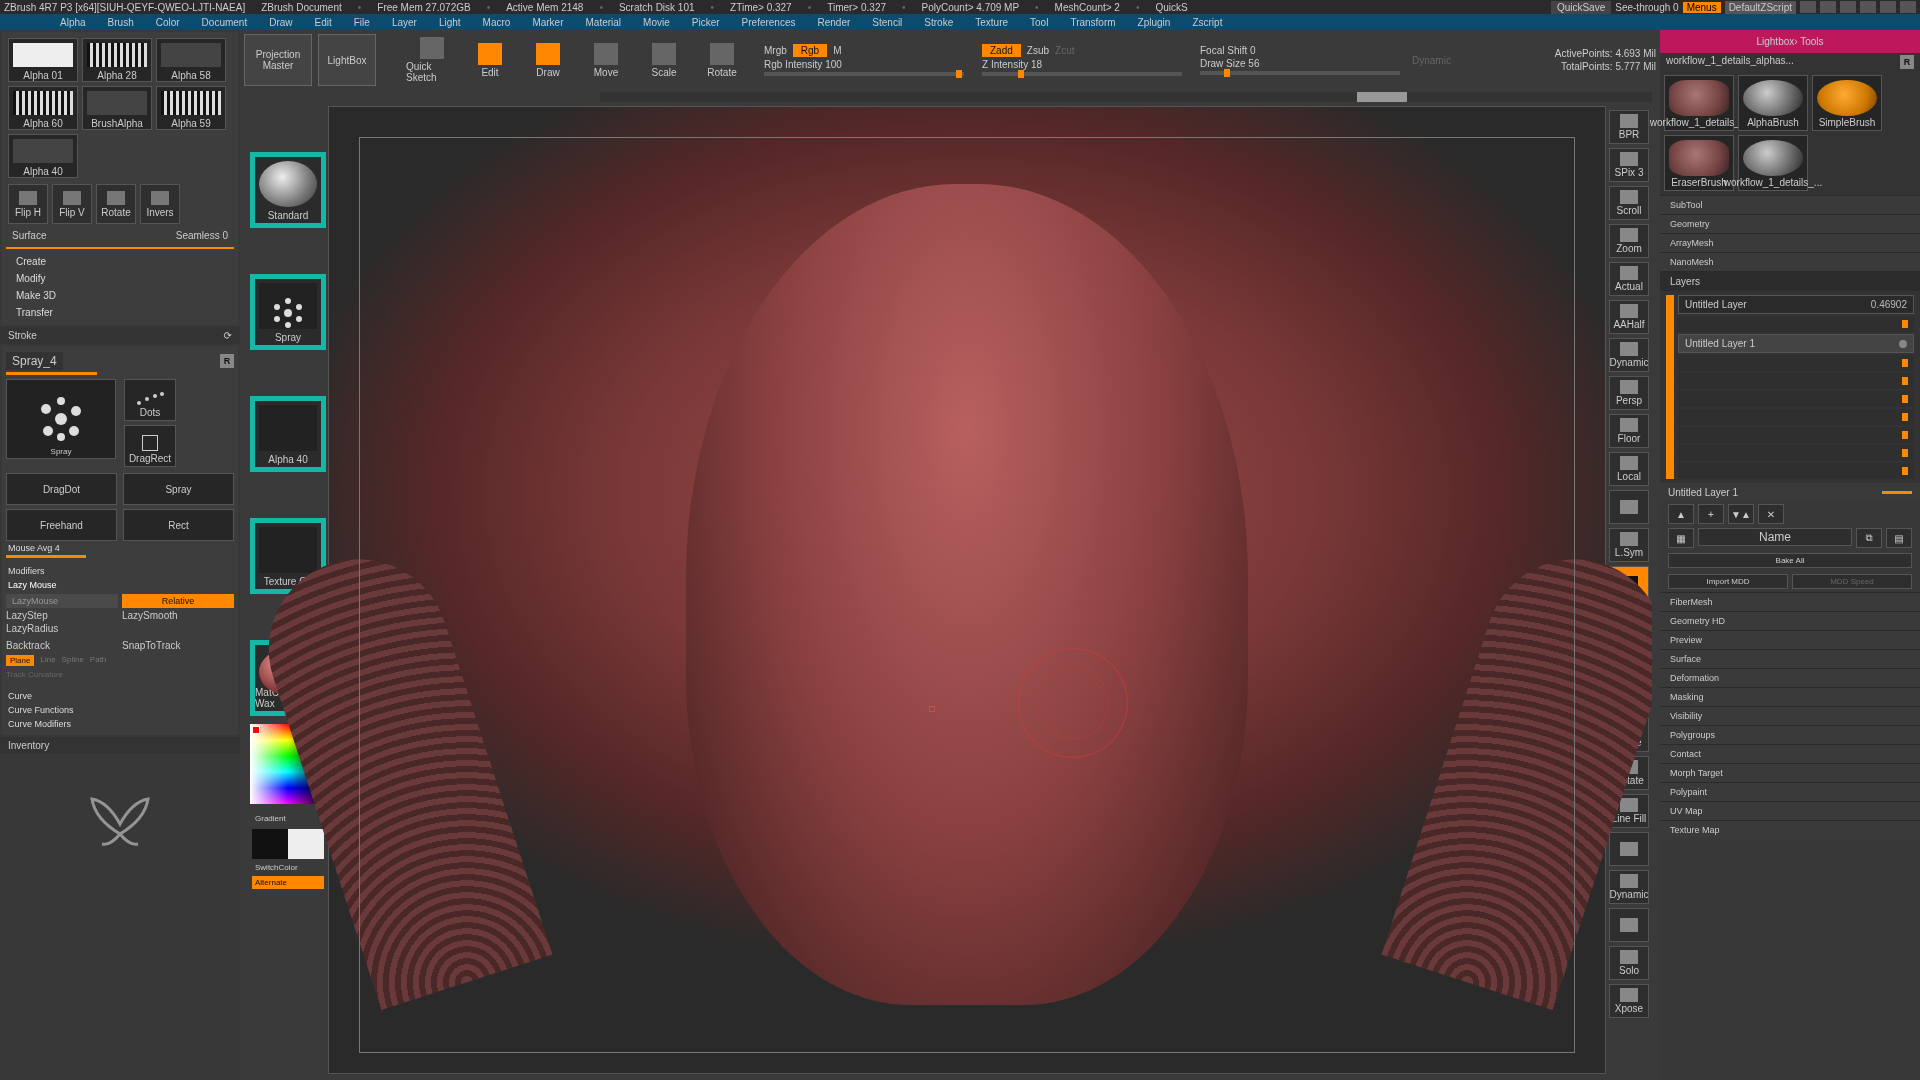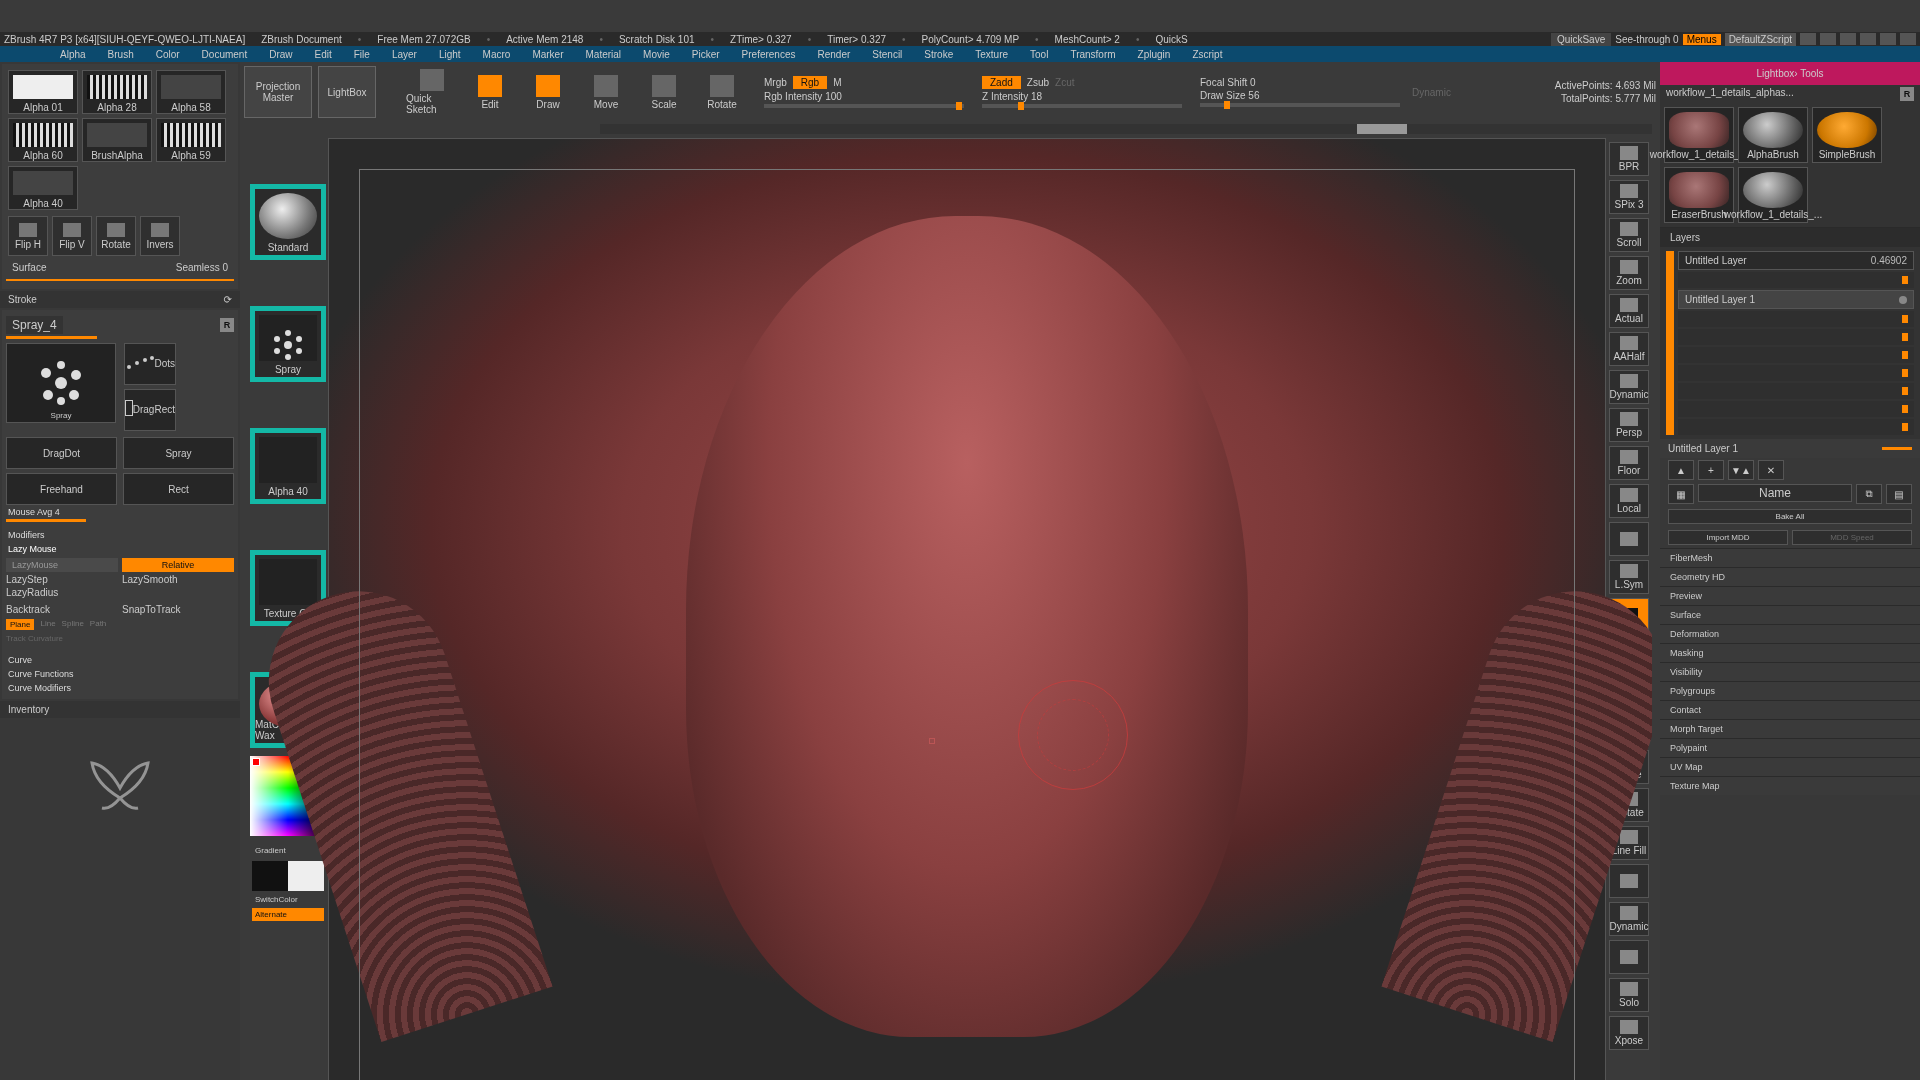--- a/index.html
+++ b/index.html
@@ -1,19 +1,19 @@
 <!DOCTYPE html>
 <html><head>
 <meta charset="utf-8">
 <style>
 * { margin:0; padding:0; box-sizing:border-box; font-family:Arial,sans-serif; font-size:10px; color:#ccc; user-select:none; }
 body { background:#3a3a3a; width:1920px; height:1080px; overflow:hidden; }
 
 
-.titlebar { height:14px; background:#2a2a2a; display:flex; align-items:center; padding:0 4px; font-size:9px; color:#aaa; gap:16px;margin-top:32px; }
+.titlebar { height:14px; background:#2a2a2a; display:flex; align-items:center; padding:0 4px; font-size:9px; color:#aaa; gap:16px; }
 .titlebar .seg { white-space:nowrap; }
 .titlebar .right { margin-left:auto; display:flex; gap:4px; align-items:center; }
 .hl { color:#ff9933; background:#ff8800; color:#000; padding:0 4px; }
 .titlebar .btn-ic { width:16px; height:12px; background:#555; display:inline-block; }
 .menubar { height:16px; background:#0c4a6e; display:flex; align-items:center; padding:0 60px; gap:22px; font-size:9px; color:#bbb; }
 .menubar span { cursor:pointer; }
 
 
 .main { display:flex; height:calc(1080px - 30px); }
 .leftcol { width:240px; background:#383838; display:flex; flex-direction:column; }
@@ -31,21 +31,21 @@
 .tbtn { width:40px; height:40px; background:#2f2f2f; border:1px solid #555; display:flex; flex-direction:column; align-items:center; justify-content:center; font-size:8px; gap:2px; }
 .tbtn .ic { width:18px; height:14px; background:#777; }
 .row-lbl { display:flex; justify-content:space-between; padding:2px 6px; font-size:9px; }
 .accent-bar { height:2px; background:#ff8800; margin:4px 0;}
 .menu-list { display:flex; flex-direction:column; }
 .menu-item { padding:3px 10px; font-size:10px; color:#ddd; }
 .panel-title { background:#333; padding:3px 8px; font-size:10px; display:flex; justify-content:space-between; }
 .stroke-body { padding:4px; }
 .stroke-big { display:flex; gap:8px; }
 .stroke-big .big { width:110px; height:80px; background:#222; border:1px solid #555; display:flex; align-items:center; justify-content:center; position:relative;}
-.stroke-big .sm { width:52px; height:42px; background:#262626; border:1px solid #555; display:flex; flex-direction:row; align-items:center; justify-content:flex-end; font-size:8px; padding-bottom:2px;}
+.stroke-big .sm { width:52px; height:42px; background:#262626; border:1px solid #555; display:flex; flex-direction:column; align-items:center; justify-content:flex-end; font-size:8px; padding-bottom:2px;}
 .pill-lbl { background:#333; font-size:12px; padding:2px 6px;}
 .rbox { width:14px; height:14px; background:#888; color:#111; display:flex; align-items:center; justify-content:center; font-weight:bold; font-size:9px;}
 .two-col { display:flex; gap:6px; margin-top:6px;}
 .two-col > div { flex:1; display:flex; flex-direction:column; gap:4px; }
 .slot-sm { height:32px; background:#262626; border:1px solid #555; display:flex; align-items:center; justify-content:center; font-size:8px;}
 .subhdr { font-size:9px; padding:2px 2px; color:#ddd; }
 .orange-pill{ background:#ff8800; color:#111; padding:2px 6px; font-size:9px; display:inline-block; }
 .grey-pill{ background:#4a4a4a; color:#999; padding:2px 6px; font-size:9px; display:inline-block;}
 .row-flex{ display:flex; gap:4px; align-items:center; margin:2px 0; }
 .dim { color:#666; }
@@ -236,20 +236,26 @@
           <div class="tbtn">
             <div class="ic"></div>
             <span>Invers</span>
           </div>
         </div>
       <div class="row-lbl">
         <span>Surface</span>
         <span>Seamless 0</span>
       </div>
       <div class="accent-bar"></div>
+      <div class="menu-list" id="left-menu">
+          <div class="menu-item">Create</div>
+          <div class="menu-item">Modify</div>
+          <div class="menu-item">Make 3D</div>
+          <div class="menu-item">Transfer</div>
+        </div>
     </div>
 
     <div class="panel-title">
       <span>Stroke</span>
       <span>⟳</span>
     </div>
     <div class="palette stroke-body">
       <div class="row-flex" style="justify-content:space-between;">
         <span class="pill-lbl">Spray_4</span>
         <span class="rbox">R</span>
@@ -608,20 +614,26 @@
           </div>
           <div class="tool-cell r">
             <div class="tp"></div>
             <span>EraserBrush</span>
           </div>
           <div class="tool-cell ">
             <div class="tp"></div>
             <span>workflow_1_details_...</span>
           </div>
         </div>
+      <div id="rc-sect1">
+          <div class="sect">SubTool</div>
+          <div class="sect">Geometry</div>
+          <div class="sect">ArrayMesh</div>
+          <div class="sect">NanoMesh</div>
+        </div>
 
       <div class="sect" style="background:#2c2c2c;"><span>Layers</span></div>
       <div class="layers-panel">
         <div class="bar-v"></div>
         <div class="layers-list" id="layers-list">
             <div class="layer-row">
               <span>Untitled Layer</span>
               <span class="val">0.46902</span>
             </div>
             <div class="layer-row placeholder">

